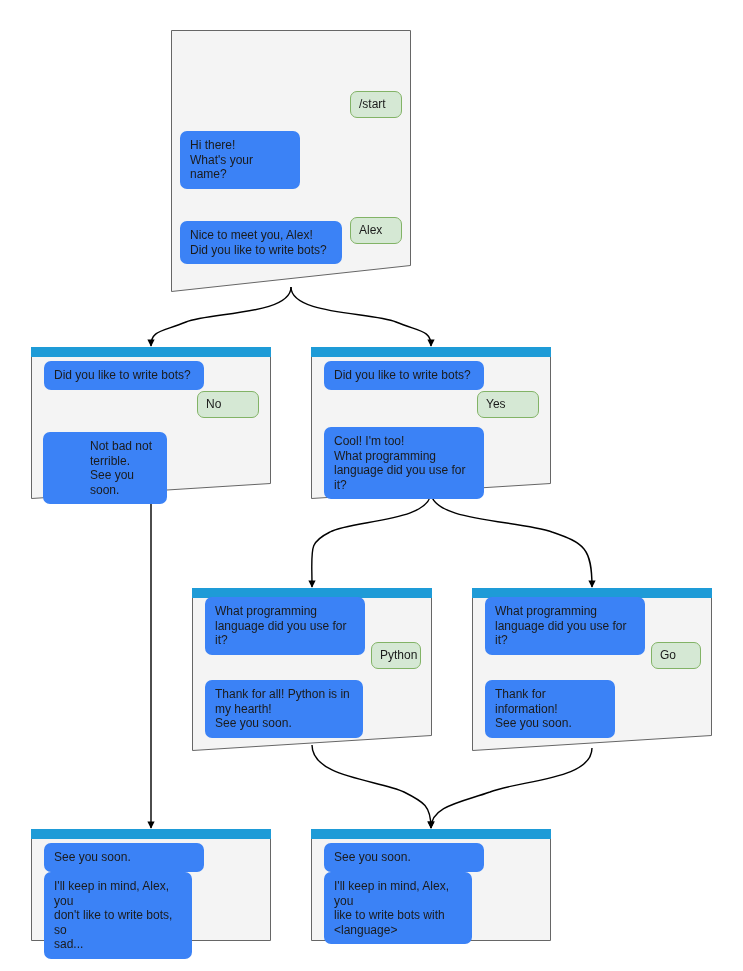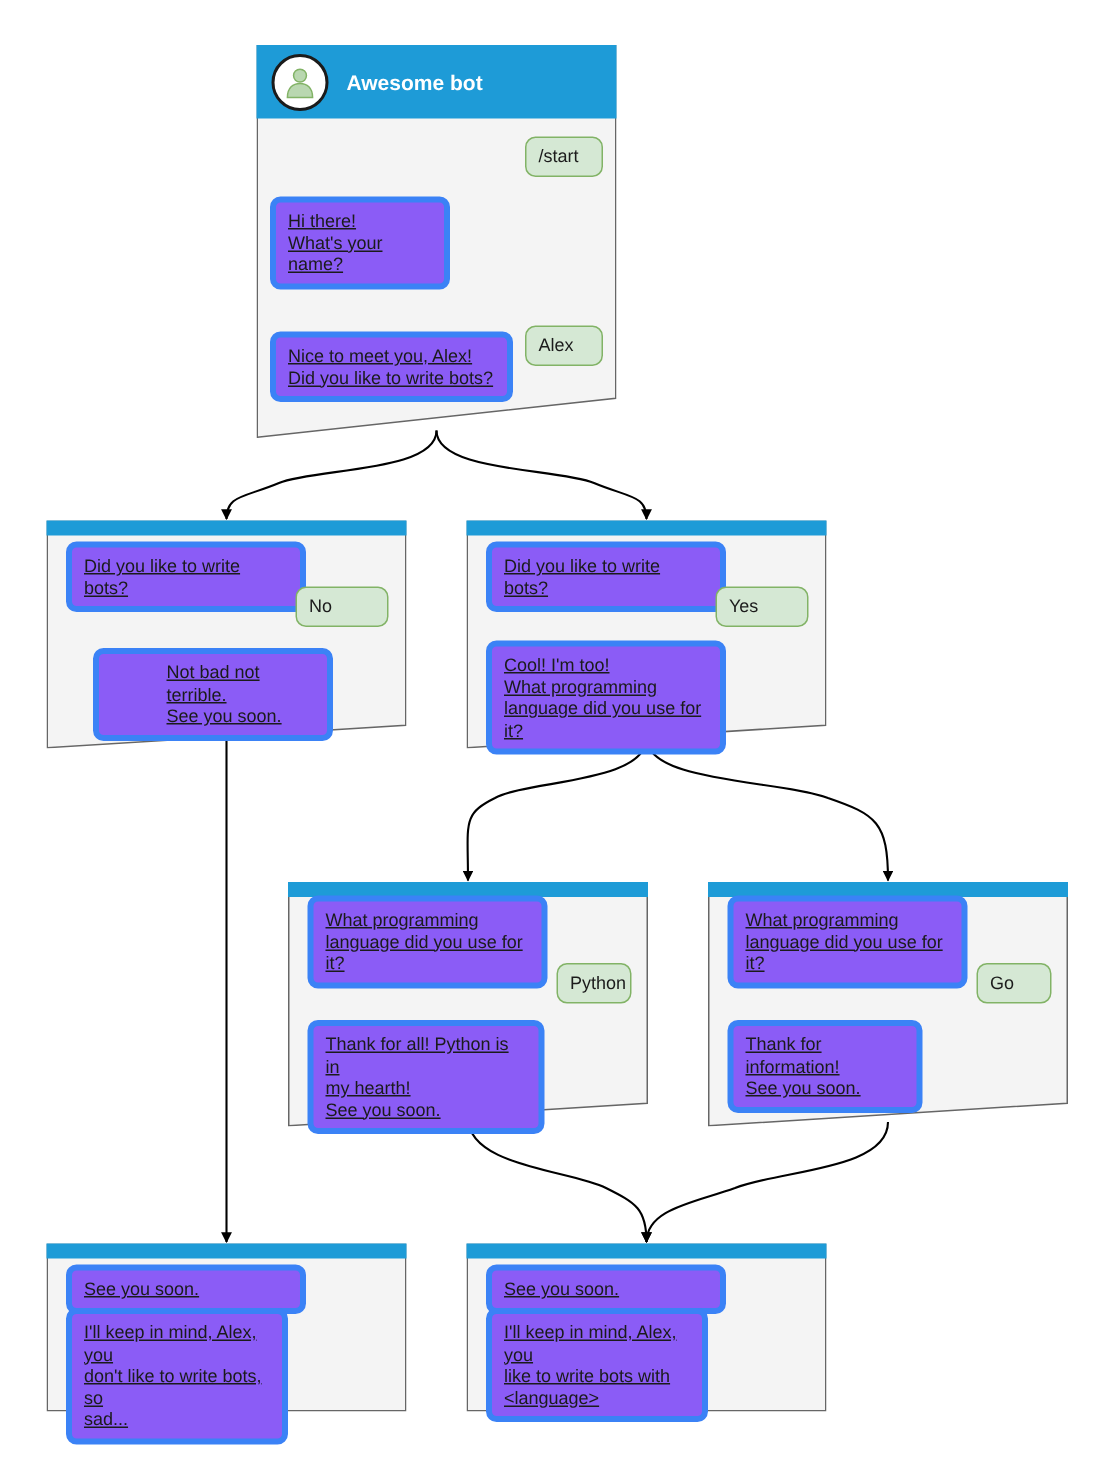--- a/index.html
+++ b/index.html
@@ -73,23 +73,22 @@
     position: absolute;
     box-sizing: border-box;
     font-size: 12px;
     line-height: 14.5px;
     color: #1b1b1b;
     border-radius: 7px;
     padding: 5px 8px;
     white-space: pre-line;
   }
   .bubble.bot {
-    background: #8b5cf6;
-    border: 4px solid #3b82f6;
-    text-decoration: underline;
+    background: #3b82f6;
+    border: 2px solid #3b82f6;
   }
   .bubble.user {
     background: #d5e8d4;
     border: 1px solid #82b366;
   }
 </style>
 </head>
 <body>
 
 <div id="canvas">
@@ -115,45 +114,36 @@
       <path d="M 312,745 C 312,778 380,780 404,792 C 424,802 431,806 431,828" marker-end="url(#arrow)"></path>
 
       <path d="M 592,748 C 592,780 520,780 490,792 C 462,802 431,806 431,828" marker-end="url(#arrow)"></path>
     </g>
   </svg>
 
   <div class="node" style="left:171px; top:30px; width:240px; height:262px;">
     <svg width="240" height="262" style="position:absolute;left:0;top:0;">
       <polygon points="0.5,0.5 239.5,0.5 239.5,235.5 0.5,261.5" fill="#f4f4f4" stroke="#666666" stroke-width="1"></polygon>
     </svg>
-    <div class="titlebar tall" style="width:240px;">
-      <div class="avatar">
-        <svg width="26" height="26" viewBox="0 0 26 26">
-          <circle cx="13" cy="8.4" r="4.3" fill="#b9d7b0" stroke="#82b366" stroke-width="1"></circle>
-          <path d="M 4.6 23 C 4.6 16.4 8.4 13.6 13 13.6 C 17.6 13.6 21.4 16.4 21.4 23 Z" fill="#b9d7b0" stroke="#82b366" stroke-width="1"></path>
-        </svg>
-      </div>
-      <span class="bot-title">Awesome bot</span>
-    </div>
     <div class="bubble user" style="left:179px; top:61px; width:52px;">/start</div>
     <div class="bubble bot" style="left:9px; top:101px; width:120px;">Hi there!
 What's your name?</div>
     <div class="bubble user" style="left:179px; top:151px; width:52px;margin-top:36px;">Alex</div>
     <div class="bubble bot" style="left:9px; top:191px; width:162px;">Nice to meet you, Alex!
 Did you like to write bots?</div>
   </div>
 
   <div class="node" style="left:31px; top:347px; width:240px; height:152px;">
     <svg width="240" height="152" style="position:absolute;left:0;top:0;">
       <polygon points="0.5,0.5 239.5,0.5 239.5,136.5 0.5,151.5" fill="#f4f4f4" stroke="#666666" stroke-width="1"></polygon>
     </svg>
     <div class="titlebar" style="width:240px;"></div>
     <div class="bubble bot" style="left:13px; top:14px; width:160px;">Did you like to write bots?</div>
     <div class="bubble user" style="left:166px; top:44px; width:62px;">No</div>
-    <div class="bubble bot" style="left:31px; top:85px; width:160px;padding-left:45px;">Not bad not terrible.
+    <div class="bubble bot" style="left:12px; top:85px; width:124px;padding-left:45px;">Not bad not terrible.
 See you soon.</div>
   </div>
 
   <div class="node" style="left:311px; top:347px; width:240px; height:152px;">
     <svg width="240" height="152" style="position:absolute;left:0;top:0;">
       <polygon points="0.5,0.5 239.5,0.5 239.5,136.5 0.5,151.5" fill="#f4f4f4" stroke="#666666" stroke-width="1"></polygon>
     </svg>
     <div class="titlebar" style="width:240px;"></div>
     <div class="bubble bot" style="left:13px; top:14px; width:160px;">Did you like to write bots?</div>
     <div class="bubble user" style="left:166px; top:44px; width:62px;">Yes</div>

